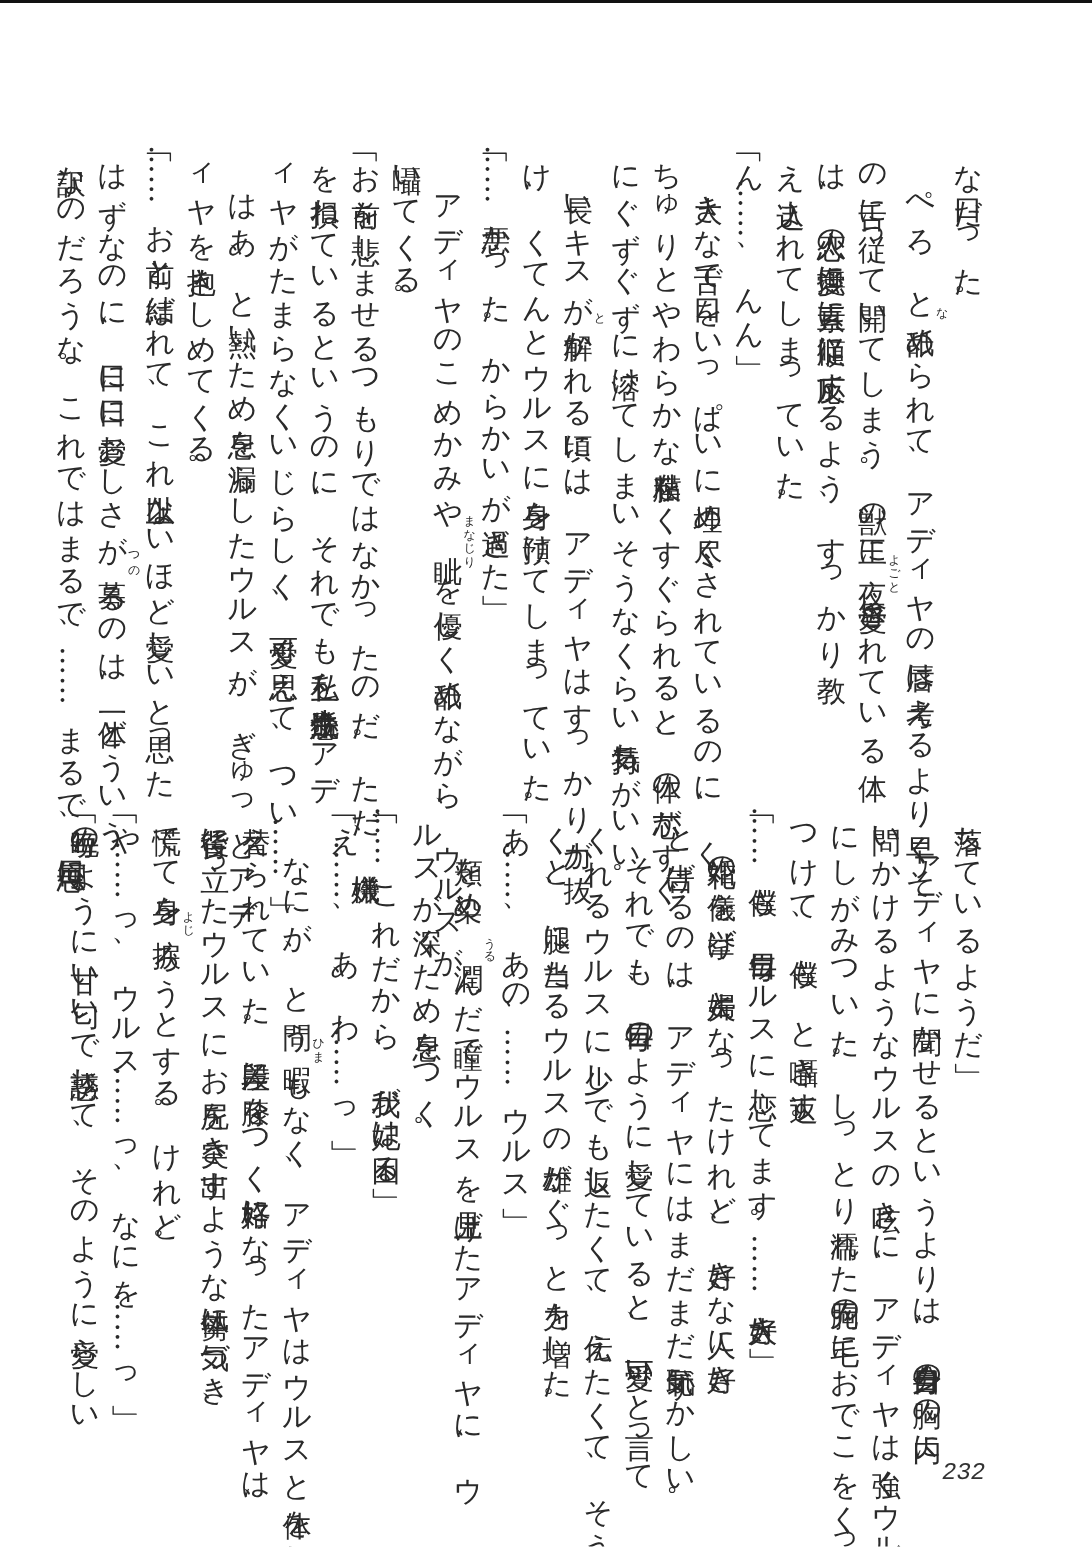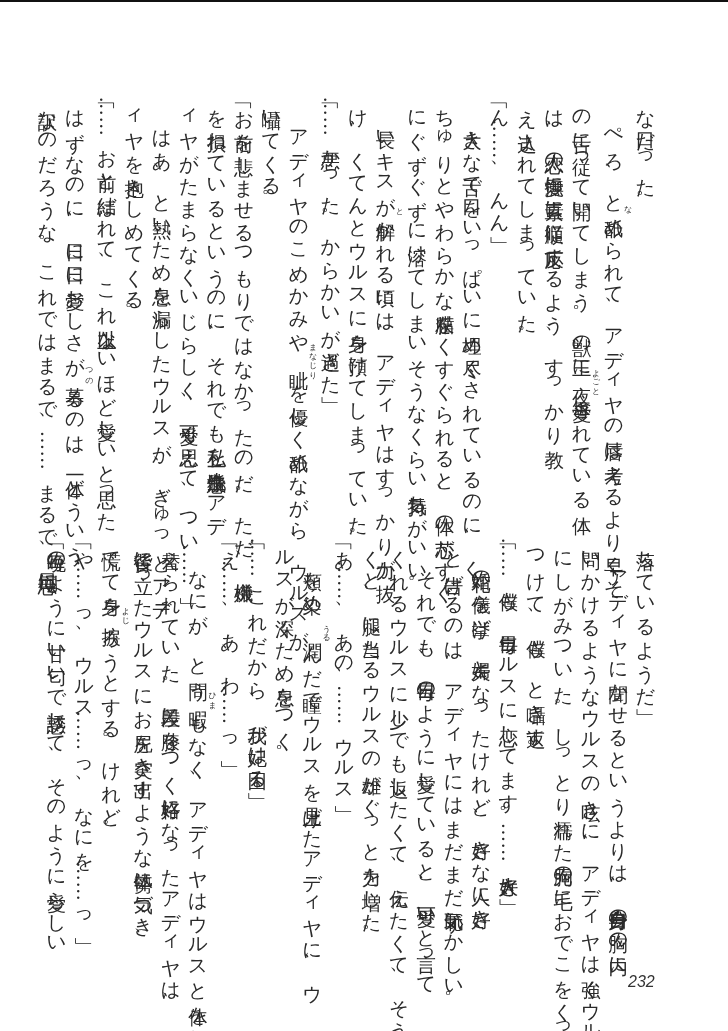--- a/index.html
+++ b/index.html
@@ -19,21 +19,21 @@
       line-height: 27.4px;
       letter-spacing: 0.5px;
       text-orientation: mixed;
     }
     .block-top { right: 69px; top: 96px; height: 396px; width: 570px; }
     .block-bottom { right: 69px; top: 537px; height: 396px; width: 570px; }
     .line { display: block; white-space: nowrap; }
     ruby rt { font-size: 8px; letter-spacing: 0; }
     .page-number {
       position: absolute; left: 628px; top: 973px;
-      font-family: Liberation Sans, sans-serif;
+      font-family: Liberation Mono, monospace;
       font-style: italic; font-size: 16px; color: #333;
     }
   </style>
 </head>
 <body>
 
 <div class="top-rule"></div>
 
 <div class="block block-top">
     <span class="line">な口だった。</span>

